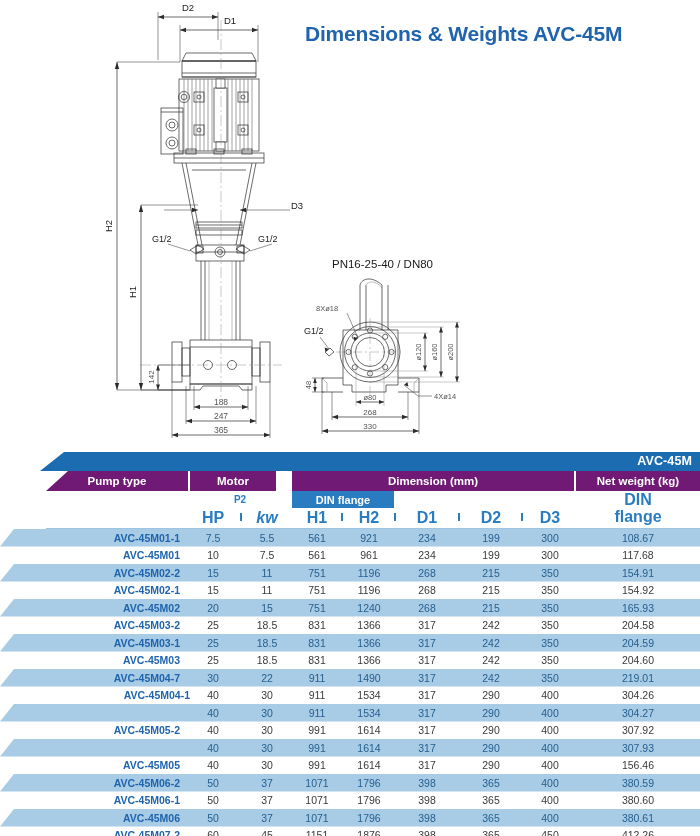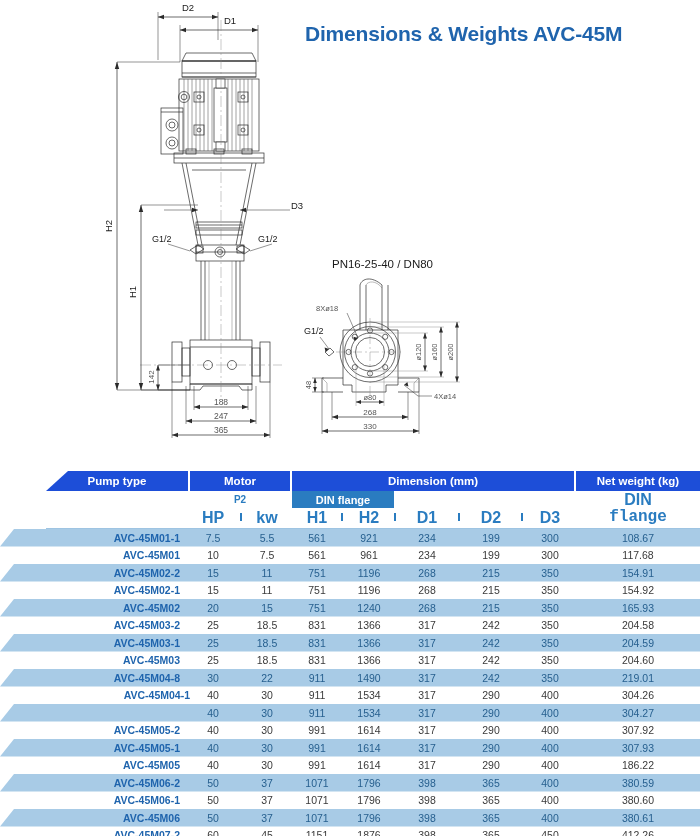--- a/index.html
+++ b/index.html
@@ -55,21 +55,21 @@
   .topstrip .label {
     position:absolute; right:8px; top:2px;
     color:#ffffff; font-size:12.5px; font-weight:bold;
     letter-spacing:0.1px;
   }
 
   
   .hdr1 { position:absolute; left:0; top:19px; width:700px; height:20px; }
   .hdr1 .seg {
     position:absolute; top:0; height:20px;
-    background:#1d4ed8;
+    background:#701a75;
     color:#fff; font-size:11.5px; font-weight:bold;
     display:flex; align-items:center; justify-content:center;
     text-align:center;
   }
   .hdr1 .seg.notch {
     clip-path: polygon(22px 0, 100% 0, 100% 100%, 0 100%);
   }
 
   .hdr2 { position:absolute; left:0; top:39px; width:700px; height:38px; }
   .hdr2 .cell {
@@ -397,36 +397,40 @@
         <text x="453" y="352" font-size="7.5" fill="#555" stroke="none" text-anchor="middle" transform="rotate(-90 453,352)">ø200</text>
 
       </g>
     </svg>
 
     <div class="flange-title">PN16-25-40 / DN80</div>
   </div>
 
   <div class="table-wrap">
 
+    <div class="topstrip">
+      <div class="bar"></div>
+      <div class="label">AVC-45M</div>
+    </div>
 
     <div class="hdr1">
       <div class="seg notch" style="left:46px;  width:142px;">Pump type</div>
-      <div class="seg" style="left:190px; width:100px;">Motor</div>
+      <div class="seg" style="left:190px; width:86px;">Motor</div>
       <div class="seg" style="left:292px; width:282px;">Dimension (mm)</div>
       <div class="seg" style="left:576px; width:124px;">Net weight (kg)</div>
     </div>
 
     <div class="hdr2">
       <div class="p2" style="left:190px; width:100px;">P2</div>
       <div class="dinflange" style="left:292px; width:102px;">DIN flange</div>
       <div class="cell" style="left:576px; width:124px; top:0;  height:18px;">DIN</div>
-      <div class="cell" style="left:576px; width:124px; top:17px; height:18px;font-family:Liberation Mono, monospace;">flange</div>
+      <div class="cell" style="left:576px; width:124px; top:17px; height:18px;">flange</div>
 
       <div class="cell" style="left:190px; width:46px; top:18px; height:18px;">HP</div>
-      <div class="cell" style="left:244px; width:46px; top:18px; height:18px;">kw</div>
+      <div class="cell" style="left:244px; width:46px; top:18px; height:18px;font-style:italic;">kw</div>
       <div class="cell" style="left:292px; width:50px; top:18px; height:18px;">H1</div>
       <div class="cell" style="left:344px; width:50px; top:18px; height:18px;">H2</div>
       <div class="cell" style="left:398px; width:58px; top:18px; height:18px;">D1</div>
       <div class="cell" style="left:462px; width:58px; top:18px; height:18px;">D2</div>
       <div class="cell" style="left:524px; width:52px; top:18px; height:18px;">D3</div>
 
       <div class="tick" style="left:240px;"></div>
       <div class="tick" style="left:341px;"></div>
       <div class="tick" style="left:394px;"></div>
       <div class="tick" style="left:458px;"></div>
@@ -523,21 +527,21 @@
           <div class="c num" style="left: 244px; width: 46px;">18.5</div>
           <div class="c num" style="left: 292px; width: 50px;">831</div>
           <div class="c num" style="left: 344px; width: 50px;">1366</div>
           <div class="c num" style="left: 398px; width: 58px;">317</div>
           <div class="c num" style="left: 462px; width: 58px;">242</div>
           <div class="c num" style="left: 524px; width: 52px;">350</div>
           <div class="c num" style="left: 576px; width: 124px;">204.60</div>
         </div>
         <div class="row alt">
           <div class="shade"></div>
-          <div class="c name" style="left: 46px; width: 142px; padding-right: 8px;">AVC-45M04-8</div>
+          <div class="c name" style="left: 46px; width: 142px; padding-right: 8px;">AVC-45M04-7</div>
           <div class="c num" style="left: 190px; width: 46px;">30</div>
           <div class="c num" style="left: 244px; width: 46px;">22</div>
           <div class="c num" style="left: 292px; width: 50px;">911</div>
           <div class="c num" style="left: 344px; width: 50px;">1490</div>
           <div class="c num" style="left: 398px; width: 58px;">317</div>
           <div class="c num" style="left: 462px; width: 58px;">242</div>
           <div class="c num" style="left: 524px; width: 52px;">350</div>
           <div class="c num" style="left: 576px; width: 124px;">219.01</div>
         </div>
         <div class="row">
@@ -568,40 +572,39 @@
           <div class="c num" style="left: 244px; width: 46px;">30</div>
           <div class="c num" style="left: 292px; width: 50px;">991</div>
           <div class="c num" style="left: 344px; width: 50px;">1614</div>
           <div class="c num" style="left: 398px; width: 58px;">317</div>
           <div class="c num" style="left: 462px; width: 58px;">290</div>
           <div class="c num" style="left: 524px; width: 52px;">400</div>
           <div class="c num" style="left: 576px; width: 124px;">307.92</div>
         </div>
         <div class="row alt">
           <div class="shade"></div>
-          <div class="c name" style="left: 46px; width: 142px; padding-right: 8px;">AVC-45M05-1</div>
           <div class="c num" style="left: 190px; width: 46px;">40</div>
           <div class="c num" style="left: 244px; width: 46px;">30</div>
           <div class="c num" style="left: 292px; width: 50px;">991</div>
           <div class="c num" style="left: 344px; width: 50px;">1614</div>
           <div class="c num" style="left: 398px; width: 58px;">317</div>
           <div class="c num" style="left: 462px; width: 58px;">290</div>
           <div class="c num" style="left: 524px; width: 52px;">400</div>
           <div class="c num" style="left: 576px; width: 124px;">307.93</div>
         </div>
         <div class="row">
           <div class="c name" style="left: 46px; width: 142px; padding-right: 8px;">AVC-45M05</div>
           <div class="c num" style="left: 190px; width: 46px;">40</div>
           <div class="c num" style="left: 244px; width: 46px;">30</div>
           <div class="c num" style="left: 292px; width: 50px;">991</div>
           <div class="c num" style="left: 344px; width: 50px;">1614</div>
           <div class="c num" style="left: 398px; width: 58px;">317</div>
           <div class="c num" style="left: 462px; width: 58px;">290</div>
           <div class="c num" style="left: 524px; width: 52px;">400</div>
-          <div class="c num" style="left: 576px; width: 124px;">186.22</div>
+          <div class="c num" style="left: 576px; width: 124px;">156.46</div>
         </div>
         <div class="row alt">
           <div class="shade"></div>
           <div class="c name" style="left: 46px; width: 142px; padding-right: 8px;">AVC-45M06-2</div>
           <div class="c num" style="left: 190px; width: 46px;">50</div>
           <div class="c num" style="left: 244px; width: 46px;">37</div>
           <div class="c num" style="left: 292px; width: 50px;">1071</div>
           <div class="c num" style="left: 344px; width: 50px;">1796</div>
           <div class="c num" style="left: 398px; width: 58px;">398</div>
           <div class="c num" style="left: 462px; width: 58px;">365</div>

